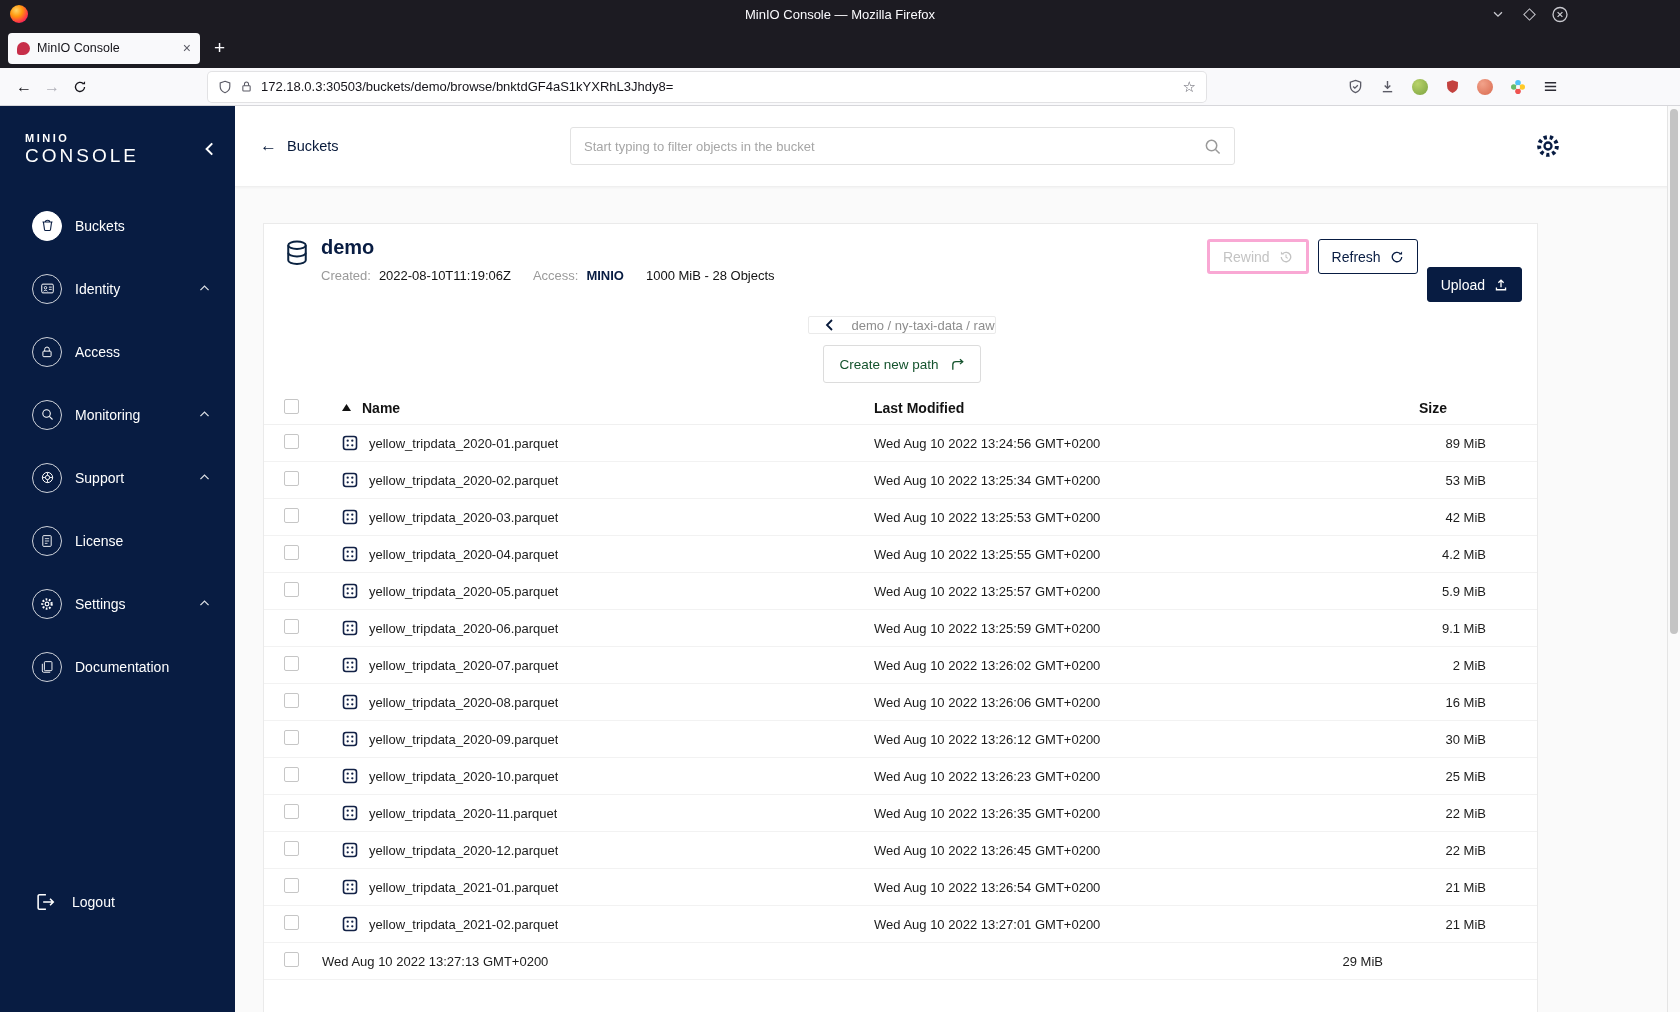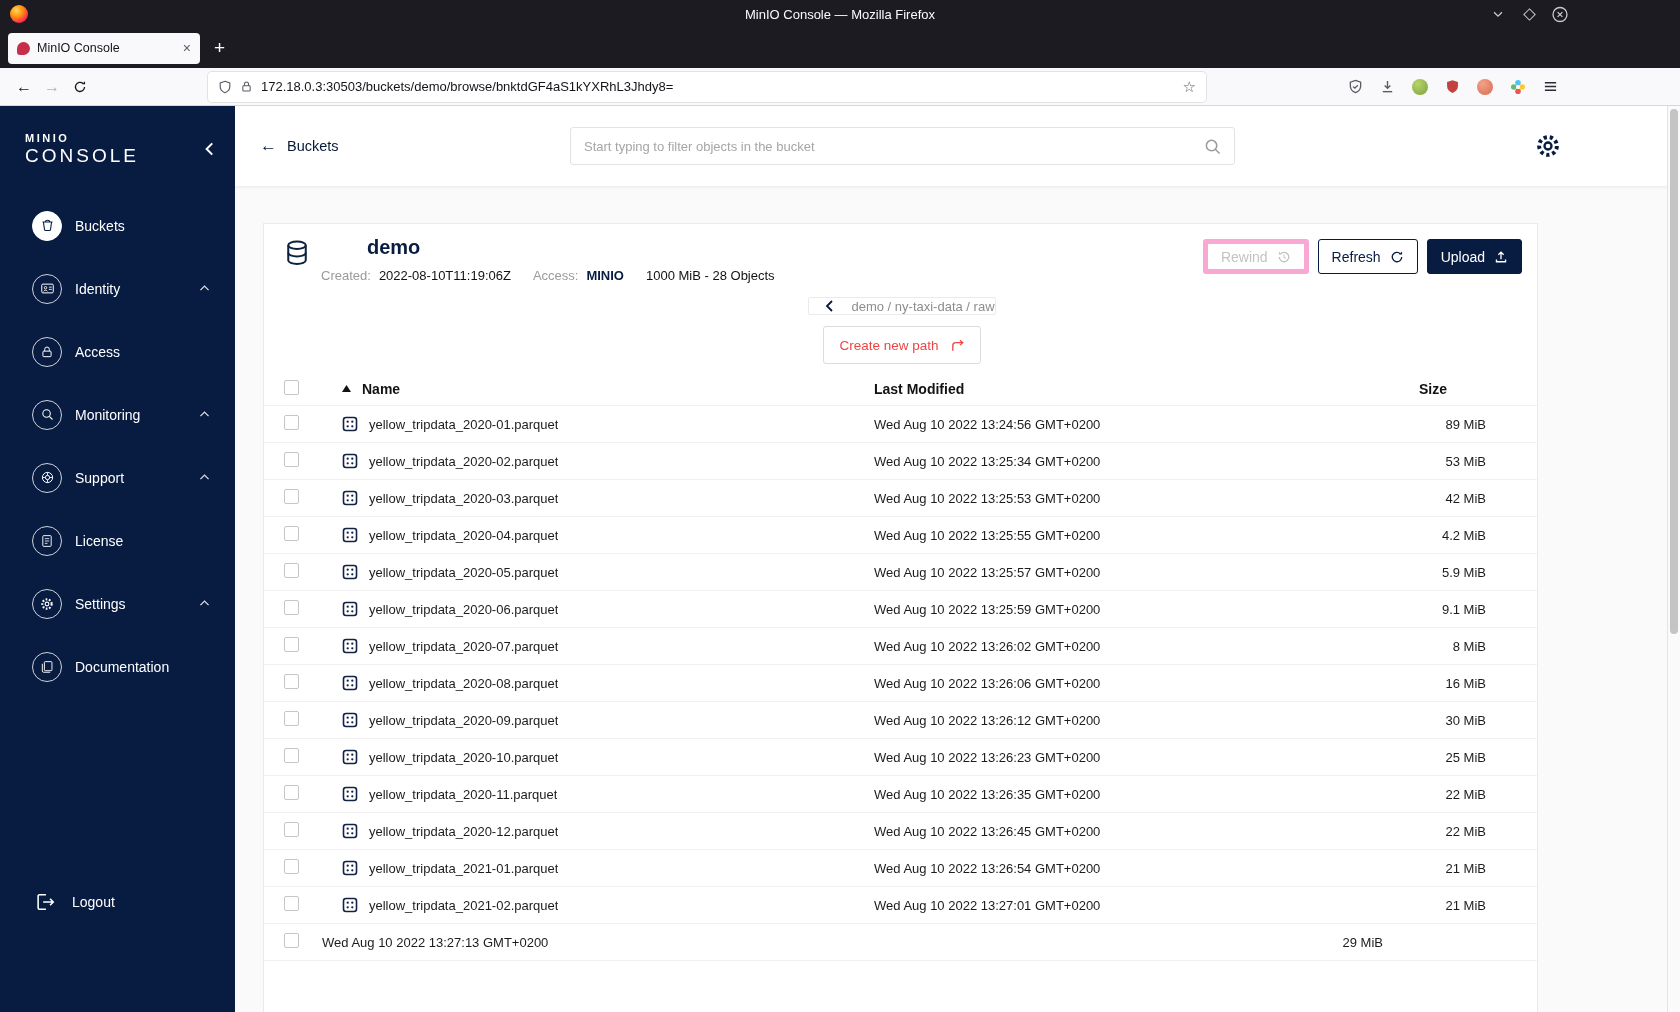--- a/index.html
+++ b/index.html
@@ -63,37 +63,37 @@
   .search-box { position:absolute; left:335px; top:21px; width:665px; height:38px; border:1px solid #e2e2e2; border-radius:3px; background:#fff; display:flex; align-items:center; padding:0 13px; }
   .search-input { flex:1; border:none; outline:none; font-size:13px; color:#333; font-family:inherit; background:transparent; }
   .search-input::placeholder { color:#a6a6a6; }
   .gear-btn { position:absolute; right:118px; top:26px; color:#081C42; background:none; border:none; }
 
   .content { padding:36px 0 0 28px; flex:1; }
   .card { background:#fff; border:1px solid #eaeaea; width:1275px; height:860px; }
 
   .card-head { display:flex; padding:12px 15px 10px 18px; }
   .bucket-big-icon { color:#0a2240; margin-right:9px; margin-top:3px; }
-  .bucket-title { font-size:20px; font-weight:700; color:#081C42;margin-left:46px; }
+  .bucket-title { font-size:20px; font-weight:700; color:#081C42; }
   .bucket-meta { display:flex; align-items:center; gap:8px; margin-top:9px; font-size:13px; }
   .meta-label { color:#9a9a9a; }
   .meta-value { color:#121212; }
   .meta-strong { font-weight:700; color:#081C42; }
   .gap-left { margin-left:14px; }
   .head-actions { margin-left:auto; display:flex; gap:9px; margin-top:3px; }
-  .btn { height:35px; border-radius:3px; display:flex; align-items:center; gap:9px; padding:0 13px; font-size:14px; background:#fff; border:5px solid #f9a8d4; }
+  .btn { height:35px; border-radius:3px; display:flex; align-items:center; gap:9px; padding:0 13px; font-size:14px; background:#fff; border:3px solid #f9a8d4; }
   .btn.disabled { color:#c3c3c3; cursor:default; }
   .btn.secondary { border:1px solid #081C42; color:#081C42; }
-  .btn.primary { background:#081C42; border:1px solid #081C42; color:#fff; }
+  .btn.primary { background:#081C42; border:1px solid #081C42; color:#fff;margin-top:28px; }
 
   .path-row { display:flex; gap:11px; padding:4px 15px 0 18px; align-items:center;flex-direction:column; }
   .path-box { flex:1; height:38px; border:1px solid #eaeaea; border-radius:2px; display:flex; align-items:center; background:#fff; }
   .path-back { width:42px; height:100%; display:flex; align-items:center; justify-content:center; color:#07193A; background:none; border:none; }
   .path-text { font-size:13px; color:#8d8d8d; }
-  .newpath-btn { height:38px; border:1px solid #dcdcdc; border-radius:3px; background:#fff; display:flex; align-items:center; gap:11px; padding:0 15px; font-size:13.5px; color:#ef4444; }
+  .newpath-btn { height:38px; border:1px solid #dcdcdc; border-radius:3px; background:#fff; display:flex; align-items:center; gap:11px; padding:0 15px; font-size:13.5px; color:#14532d; }
 
   .table { margin-top:8px; }
   .thead, .trow { display:grid; grid-template-columns:38px 1fr 545px 103px; align-items:center; padding:0 15px 0 20px; }
   .thead { height:34px; border-bottom:1px solid #f0f0f0; font-weight:bold; font-size:14px; color:#121212; }
   .trow { height:37px; border-bottom:1px solid #f2f2f2; font-size:13px; color:#1c1c1c; }
   .c-name { display:flex; align-items:center; gap:11px; padding-left:20px; min-width:0; }
   .c-size { text-align:right; padding-right:36px; }
   .th-size { text-align:left; padding-right:0; }
   .checkbox { width:15px; height:15px; border:1px solid #c6c6c6; border-radius:2px; background:#fff; display:inline-block; cursor:pointer; }
   .fname { white-space:nowrap; overflow:hidden; text-overflow:ellipsis; }
@@ -537,21 +537,21 @@
                       <rect x="1.5" y="1.5" width="13" height="13" rx="2.5" fill="none" stroke="#122146" stroke-width="1.6"></rect>
                       <circle cx="5.7" cy="5.7" r="1.15" fill="#122146"></circle>
                       <circle cx="10.3" cy="5.7" r="1.15" fill="#122146"></circle>
                       <circle cx="5.7" cy="10.3" r="1.15" fill="#122146"></circle>
                       <circle cx="10.3" cy="10.3" r="1.15" fill="#122146"></circle>
                     </svg>
       </span>
       <span class="fname">yellow_tripdata_2020-07.parquet</span>
     </span>
     <span>Wed Aug 10 2022 13:26:02 GMT+0200</span>
-    <span class="c-size">8 MiB</span>
+    <span class="c-size">2 MiB</span>
   </div>
               <div class="trow">
     <span><span class="checkbox"></span></span>
     <span class="c-name">
       <span>
         <svg width="16" height="16" viewBox="0 0 16 16">
                       <rect x="1.5" y="1.5" width="13" height="13" rx="2.5" fill="none" stroke="#122146" stroke-width="1.6"></rect>
                       <circle cx="5.7" cy="5.7" r="1.15" fill="#122146"></circle>
                       <circle cx="10.3" cy="5.7" r="1.15" fill="#122146"></circle>
                       <circle cx="5.7" cy="10.3" r="1.15" fill="#122146"></circle>

